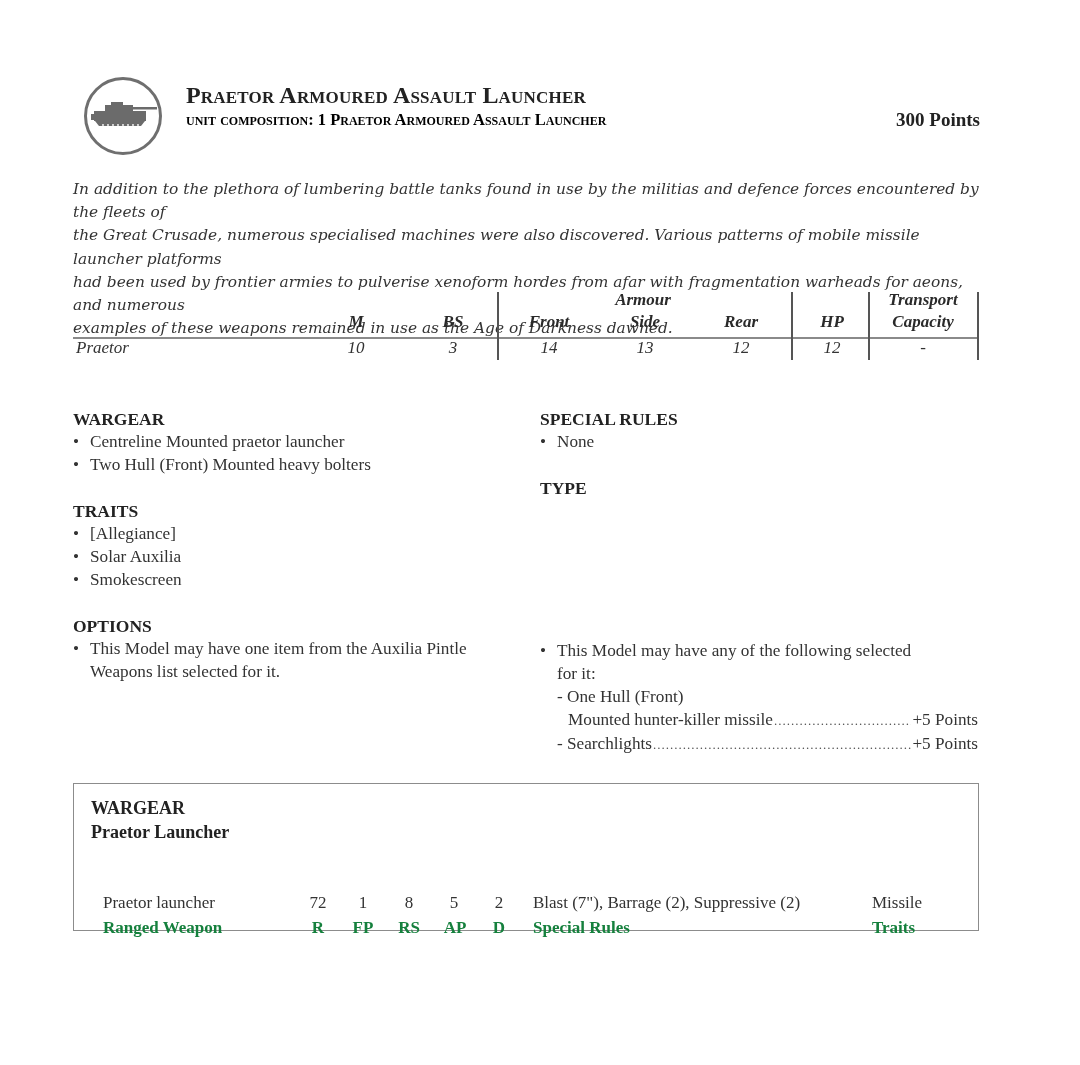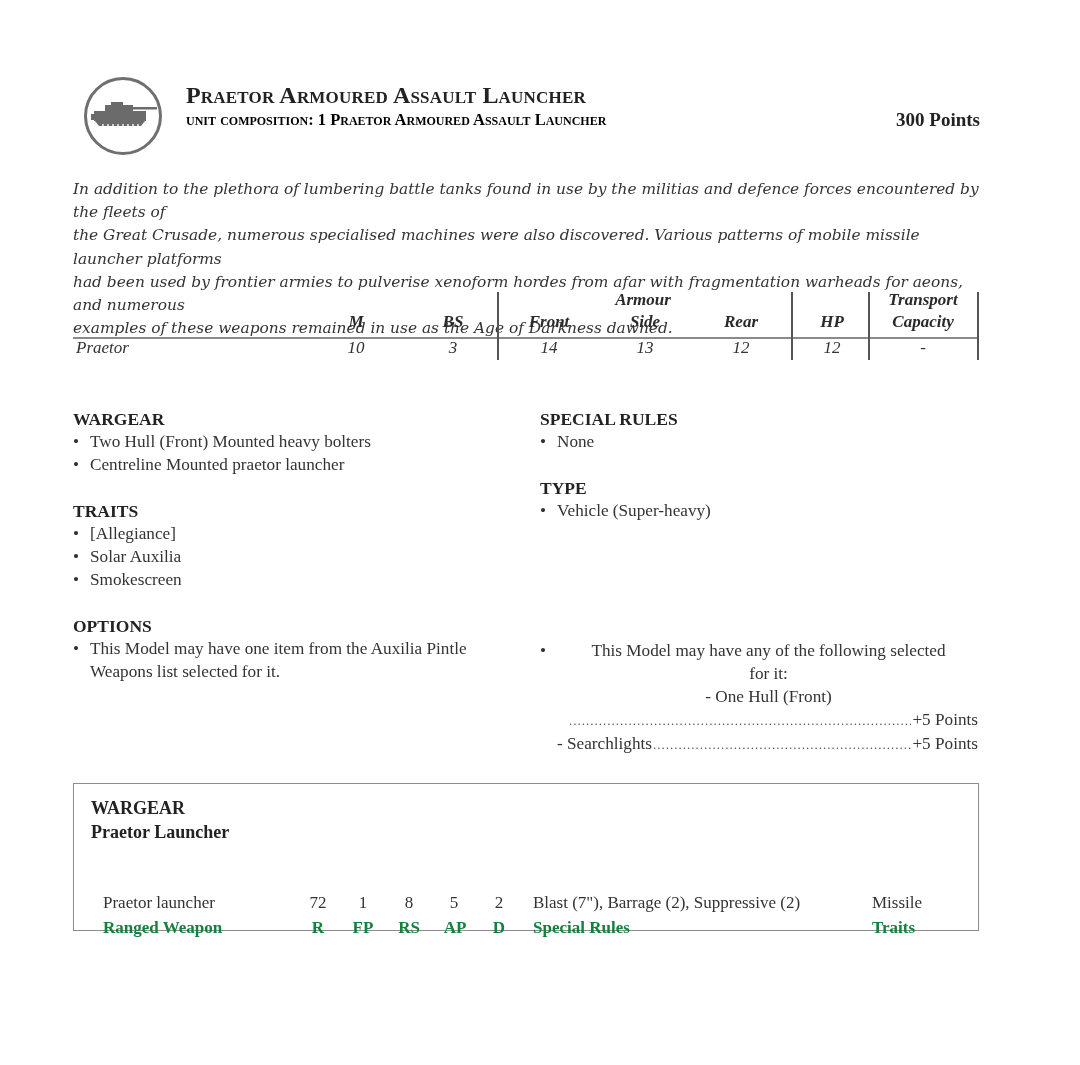--- a/index.html
+++ b/index.html
@@ -138,55 +138,55 @@
     <div class="cell" style="left:798px;width:104px;">-</div>
   </div>
   <div class="vline" style="left:424px;top:2px;height:68px;"></div>
   <div class="vline" style="left:718px;top:2px;height:68px;"></div>
   <div class="vline" style="left:795px;top:2px;height:68px;"></div>
   <div class="vline" style="left:904px;top:2px;height:68px;"></div>
 </div>
 
 <div class="abs" style="left:73px;top:409px;width:440px;">
   <div class="sec-h">WARGEAR</div>
+  <div class="bul">Centreline Mounted praetor launcher</div>
   <div class="bul">Two Hull (Front) Mounted heavy bolters</div>
-  <div class="bul">Centreline Mounted praetor launcher</div>
 </div>
 
 <div class="abs" style="left:73px;top:501px;width:440px;">
   <div class="sec-h">TRAITS</div>
   <div class="bul">[Allegiance]</div>
   <div class="bul">Solar Auxilia</div>
   <div class="bul">Smokescreen</div>
 </div>
 
 <div class="abs" style="left:540px;top:409px;width:440px;">
   <div class="sec-h">SPECIAL RULES</div>
   <div class="bul">None</div>
 </div>
 
 <div class="abs" style="left:540px;top:478px;width:440px;">
   <div class="sec-h">TYPE</div>
-  <div class="bul">Vehicle (Super-heavy)</div>
 </div>
 
 <div class="abs" style="left:73px;top:616px;width:450px;">
   <div class="sec-h">OPTIONS</div>
   <div class="bul">
     <div>This Model may have one item from the Auxilia Pintle</div>
     <div>Weapons list selected for it.</div>
   </div>
 </div>
 
-<div class="abs" style="left:540px;top:639px;width:440px;text-align:center;">
+<div class="abs" style="left:540px;top:639px;width:440px;">
   <div class="bul">
     <div>This Model may have any of the following selected</div>
     <div>for it:</div>
     <div class="sub">- One Hull (Front)</div>
     <div class="sub dots-row" style="padding-left:11px;width:410px;">
+      <span class="lbl">Mounted hunter-killer missile</span>
       <span class="dots">................................................................................................</span>
       <span class="cost">+5 Points</span>
     </div>
     <div class="sub dots-row">
       <span class="lbl">- Searchlights</span>
       <span class="dots">................................................................................................</span>
       <span class="cost">+5 Points</span>
     </div>
   </div>
 </div>

